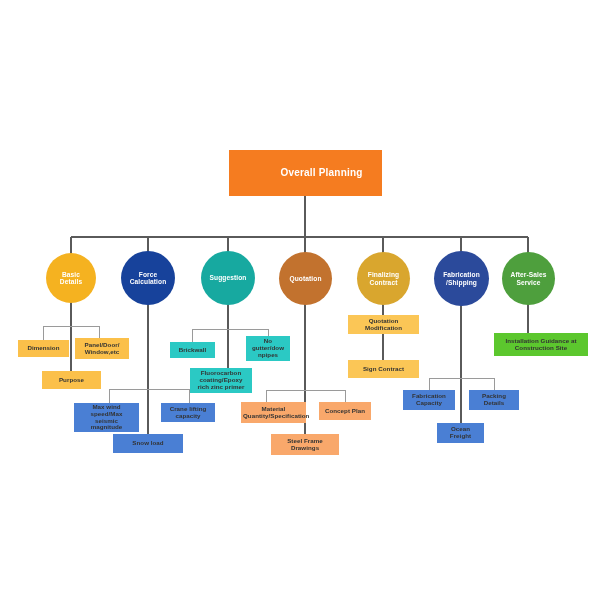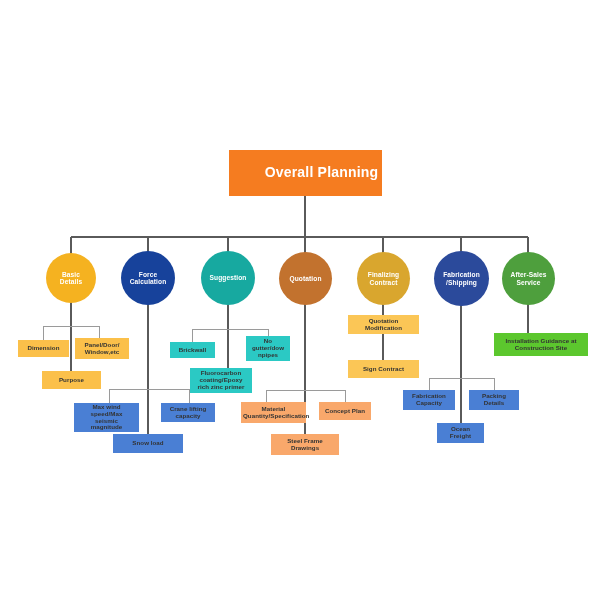--- a/index.html
+++ b/index.html
@@ -34,21 +34,21 @@
     display: flex;
     align-items: center;
     justify-content: center;
     text-align: center;
     color: #ffffff;
     font-weight: bold;
     line-height: 1.12;
     z-index: 5;
   }
   .root {
-    font-size: 14px;
+    font-size: 10px;
     letter-spacing: 0.2px;
     padding-left: 32px;
   }
   .circle {
     border-radius: 50%;
     font-size: 6.6px;
     letter-spacing: 0.1px;
     padding: 2px;
   }
   .leaf {

